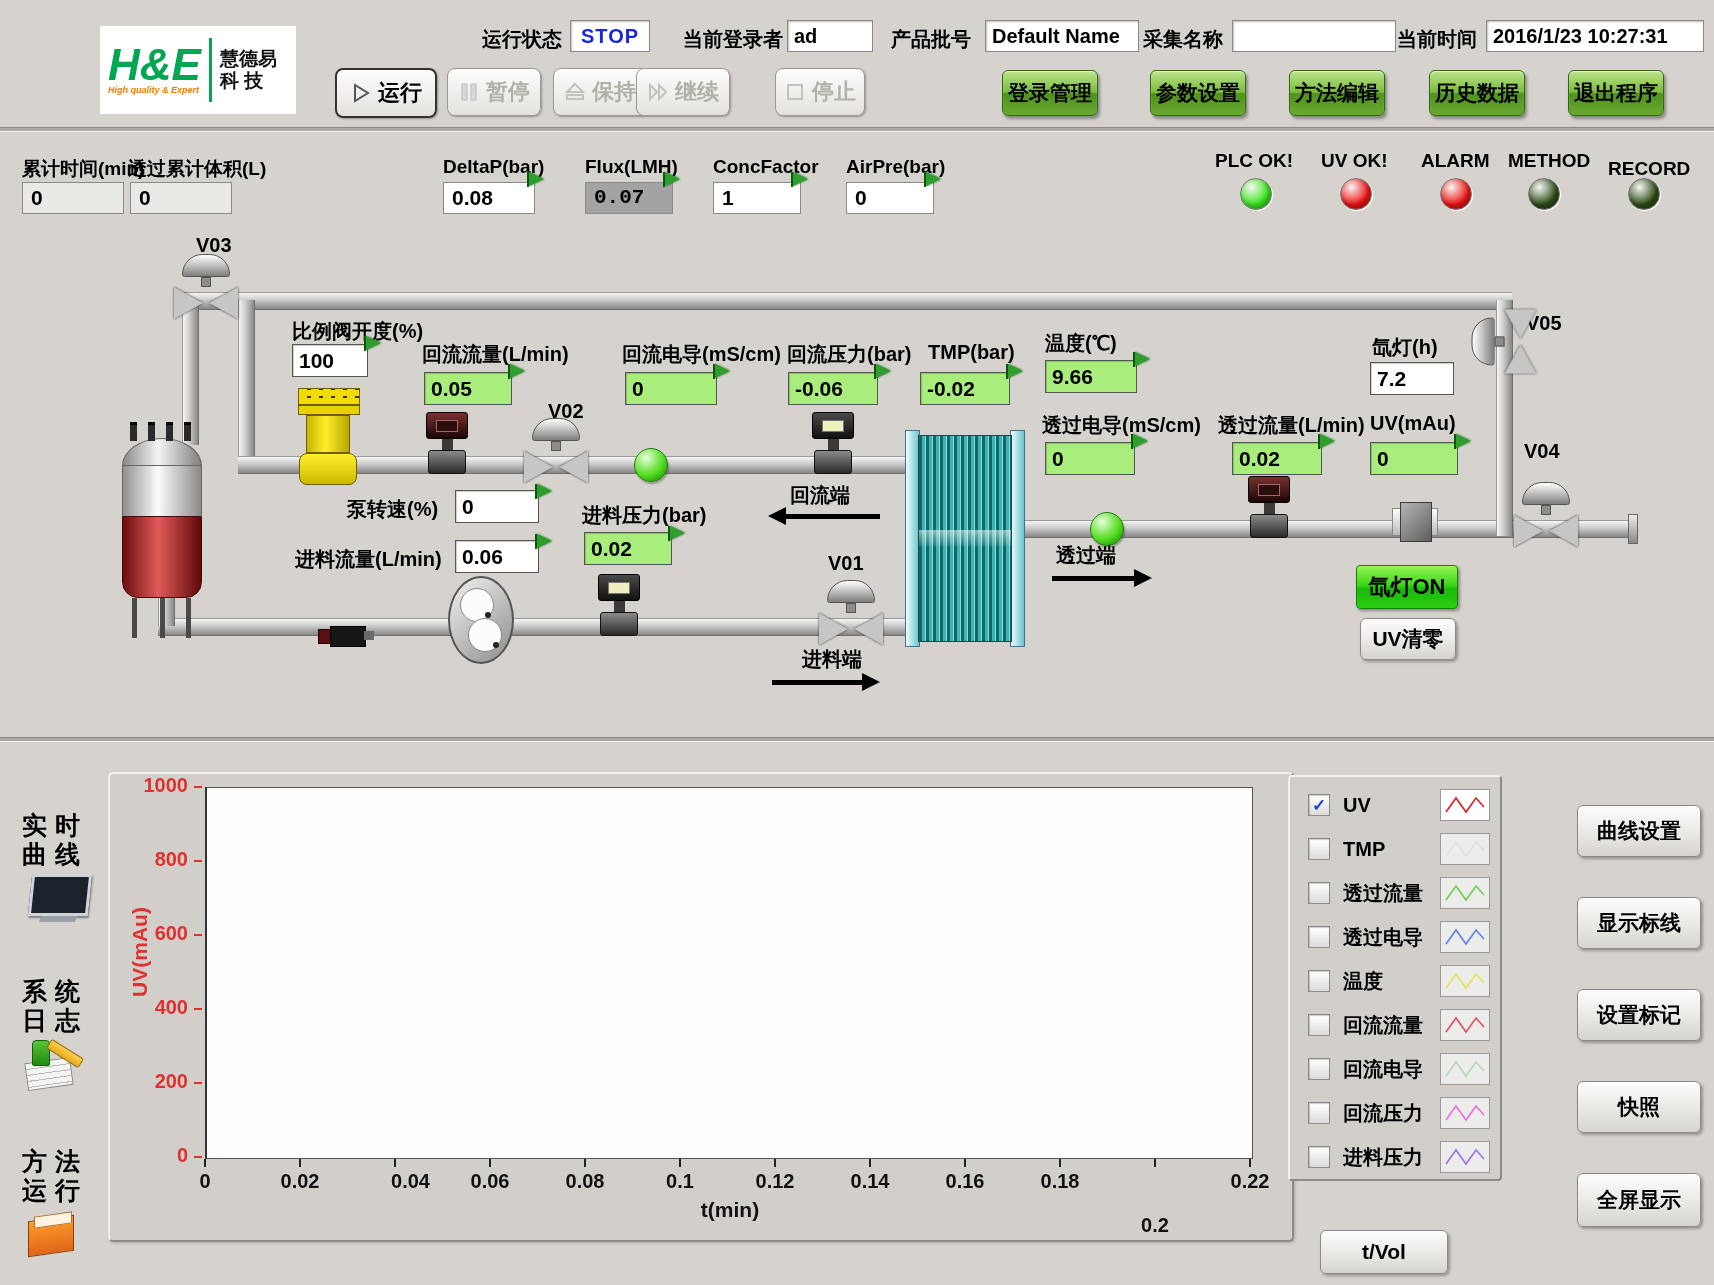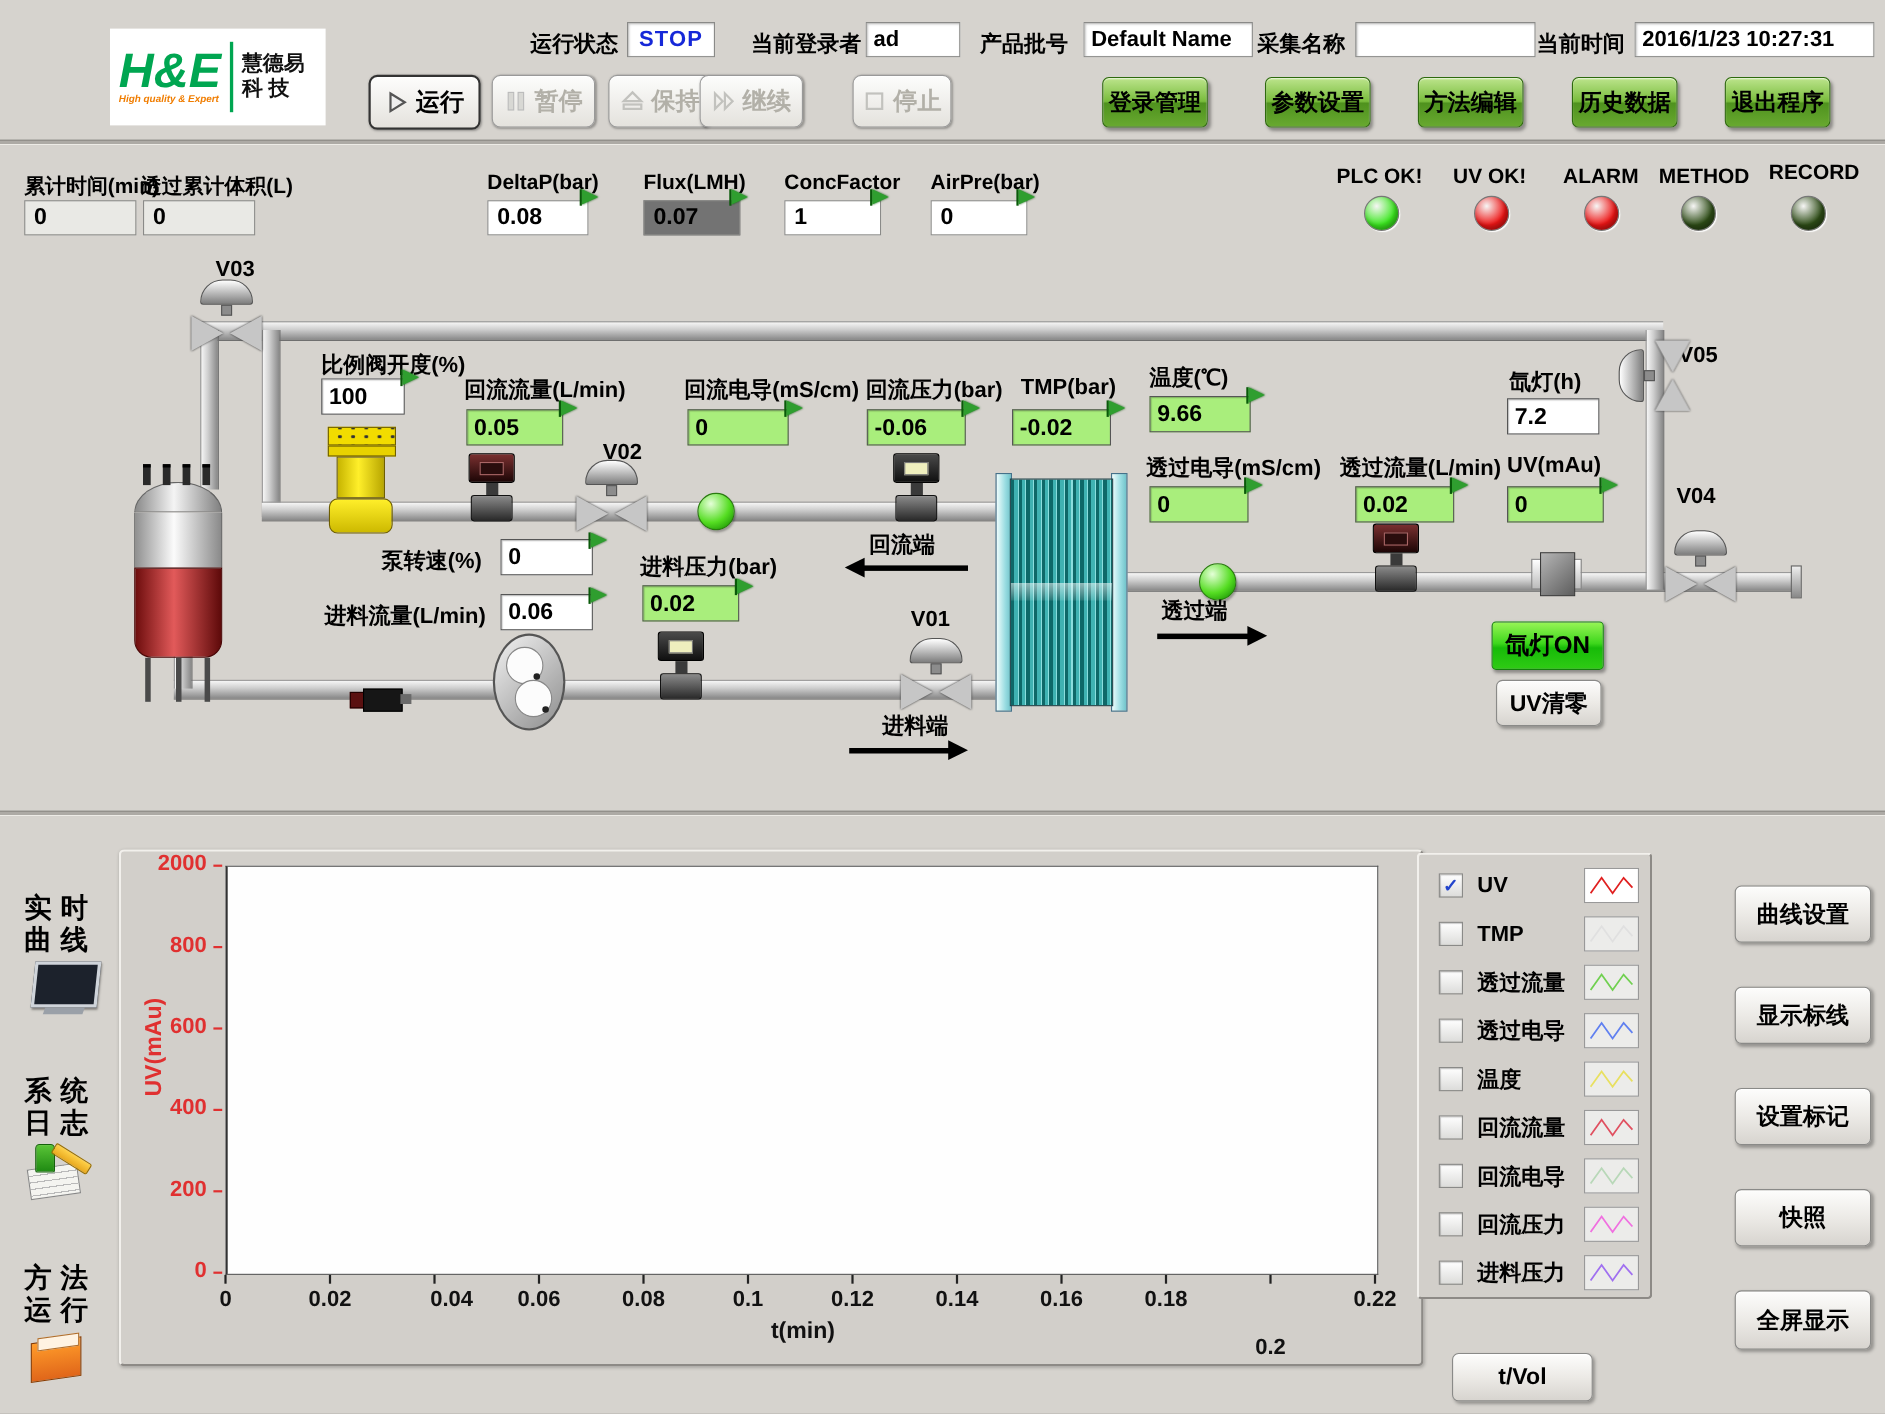--- a/index.html
+++ b/index.html
@@ -237,38 +237,38 @@
   <div class="abs divider" style="top:127px;"></div>
 
   <div class="abs small-lbl" style="left:22px;top:156px;">累计时间(min)</div>
   <div class="abs sfield" style="left: 22px; top: 182px; width: 84px; background: rgb(233, 233, 229);">0</div>
   <div class="abs small-lbl" style="left:128px;top:156px;">透过累计体积(L)</div>
   <div class="abs sfield" style="left: 130px; top: 182px; width: 84px; background: rgb(233, 233, 229);">0</div>
   <div class="abs small-lbl" style="left:443px;top:156px;">DeltaP(bar)</div>
   <div class="abs sfield" style="left: 443px; top: 182px; width: 74px; background: rgb(255, 255, 255);">0.08</div>
   <div class="abs flag" style="left:527px;top:172px;"></div>
   <div class="abs small-lbl" style="left:585px;top:156px;">Flux(LMH)</div>
-  <div class="abs sfield" style="left: 585px; top: 182px; width: 70px; background: #737373;">0.07</div>
+  <div class="abs sfield" style="left: 585px; top: 182px; width: 70px; background: #a3a3a3; font-family: Liberation Mono, monospace;">0.07</div>
   <div class="abs flag" style="left:663px;top:172px;"></div>
   <div class="abs small-lbl" style="left:713px;top:156px;">ConcFactor</div>
   <div class="abs sfield" style="left: 713px; top: 182px; width: 70px; background: rgb(255, 255, 255);">1</div>
   <div class="abs flag" style="left:791px;top:172px;"></div>
   <div class="abs small-lbl" style="left:846px;top:156px;">AirPre(bar)</div>
   <div class="abs sfield" style="left: 846px; top: 182px; width: 70px; background: rgb(255, 255, 255);">0</div>
   <div class="abs flag" style="left:924px;top:172px;"></div>
 
   <div class="abs small-lbl" style="left:1215px;top:150px;">PLC OK!</div>
   <div class="abs led" style="left: 1240px; top: 178px; background: radial-gradient(circle at 35% 28%, rgba(255, 255, 255, 0.8), rgb(58, 232, 30) 60%);"></div>
   <div class="abs small-lbl" style="left:1321px;top:150px;">UV OK!</div>
   <div class="abs led" style="left: 1340px; top: 178px; background: radial-gradient(circle at 35% 28%, rgba(255, 255, 255, 0.8), rgb(238, 21, 21) 60%);"></div>
   <div class="abs small-lbl" style="left:1421px;top:150px;">ALARM</div>
   <div class="abs led" style="left: 1440px; top: 178px; background: radial-gradient(circle at 35% 28%, rgba(255, 255, 255, 0.8), rgb(238, 21, 21) 60%);"></div>
   <div class="abs small-lbl" style="left:1508px;top:150px;">METHOD</div>
   <div class="abs led" style="left: 1528px; top: 178px; background: radial-gradient(circle at 35% 28%, rgba(255, 255, 255, 0.8), rgb(46, 77, 23) 60%);"></div>
-  <div class="abs small-lbl" style="left:1608px;top:147px;">RECORD</div>
+  <div class="abs small-lbl" style="left:1608px;top:158px;">RECORD</div>
   <div class="abs led" style="left: 1628px; top: 178px; background: radial-gradient(circle at 35% 28%, rgba(255, 255, 255, 0.8), rgb(46, 77, 23) 60%);"></div>
 
   <div class="abs pipe-h" style="left:182px;top:292px;width:1330px;"></div>
   <div class="abs pipe-v" style="left:182px;top:300px;height:145px;"></div>
   <div class="abs pipe-v" style="left:238px;top:300px;height:170px;"></div>
   <div class="abs pipe-h" style="left:238px;top:456px;width:667px;"></div>
   <div class="abs pipe-h" style="left:158px;top:618px;width:747px;"></div>
   <div class="abs pipe-v" style="left:158px;top:592px;height:34px;"></div>
   <div class="abs pipe-h" style="left:1025px;top:520px;width:605px;"></div>
   <div class="abs pipe-v" style="left:1496px;top:300px;height:236px;"></div>
@@ -484,21 +484,21 @@
   <div class="abs book-icon" style="left:28px;top:1212px;">
       <div class="b1"></div>
       <div class="b2"></div>
     </div>
 
   <div class="abs chartbox"></div>
   <div class="abs plot"></div>
   <div class="abs ylab" style="left:60px;top:940px;">UV(mAu)</div>
   <div class="abs xlab" style="left:660px;top:1198px;width:140px;text-align:center;">t(min)</div>
   <div id="yticks">
-      <div class="ytick" style="left: 128px; top: 774px;">2000</div>
+      <div class="ytick" style="left: 128px; top: 774px;">1000</div>
       <div class="ymark" style="left: 194px; top: 786px;"></div>
       <div class="ytick" style="left: 128px; top: 848px;">800</div>
       <div class="ymark" style="left: 194px; top: 860px;"></div>
       <div class="ytick" style="left: 128px; top: 922px;">600</div>
       <div class="ymark" style="left: 194px; top: 934px;"></div>
       <div class="ytick" style="left: 128px; top: 996px;">400</div>
       <div class="ymark" style="left: 194px; top: 1008px;"></div>
       <div class="ytick" style="left: 128px; top: 1070px;">200</div>
       <div class="ymark" style="left: 194px; top: 1082px;"></div>
       <div class="ytick" style="left: 128px; top: 1144px;">0</div>

